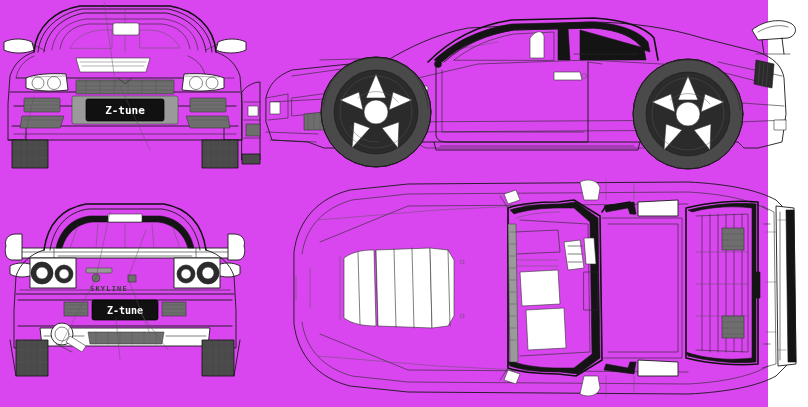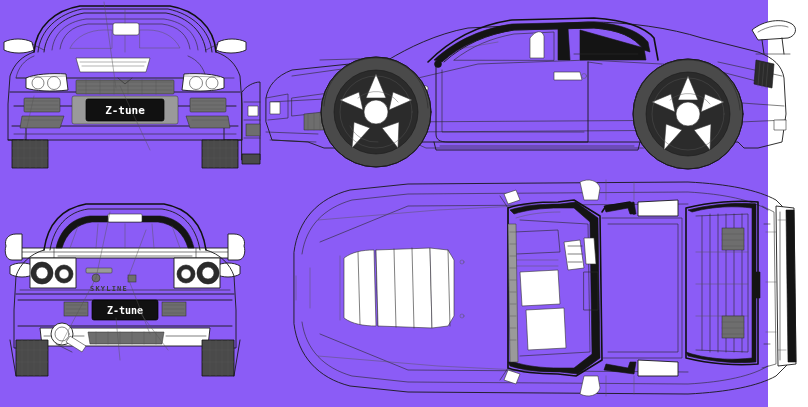--- a/index.html
+++ b/index.html
@@ -1,21 +1,21 @@
 <!DOCTYPE html>
 <html><head>
 <meta charset="utf-8">
 <title>Blueprint</title>
 <style>
   html,body{margin:0;padding:0;background:#ffffff;}
   body{
     width:808px;height:407px;overflow:hidden;position:relative;
     font-family:"Liberation Sans", sans-serif;
   }
-  #sheet{position:absolute;inset:0;width:768px;height:407px;background:#8b5cf6;}
+  #sheet{position:absolute;inset:0;width:768px;height:407px;background:#d946ef;}
   svg{display:block;}
   .ln{fill:none;stroke:#1a1a1a;stroke-width:0.9;stroke-linecap:round;stroke-linejoin:round;}
   .lnf{fill:none;stroke:#2a2a2a;stroke-width:0.6;stroke-linecap:round;stroke-linejoin:round;}
   .lnt{fill:none;stroke:#555;stroke-width:0.45;stroke-linecap:round;stroke-linejoin:round;}
   .lnh{fill:none;stroke:#111;stroke-width:1.6;stroke-linecap:round;stroke-linejoin:round;}
   .fillw{fill:#ffffff;stroke:#1a1a1a;stroke-width:0.9;stroke-linejoin:round;}
   .fillwf{fill:#ffffff;stroke:#333;stroke-width:0.6;stroke-linejoin:round;}
   .dark{fill:#141414;stroke:#141414;stroke-width:0.6;}
   .dark2{fill:#2b2b2b;stroke:#1a1a1a;stroke-width:0.6;}
   .grey{fill:#6e6e6e;stroke:#2a2a2a;stroke-width:0.5;}

